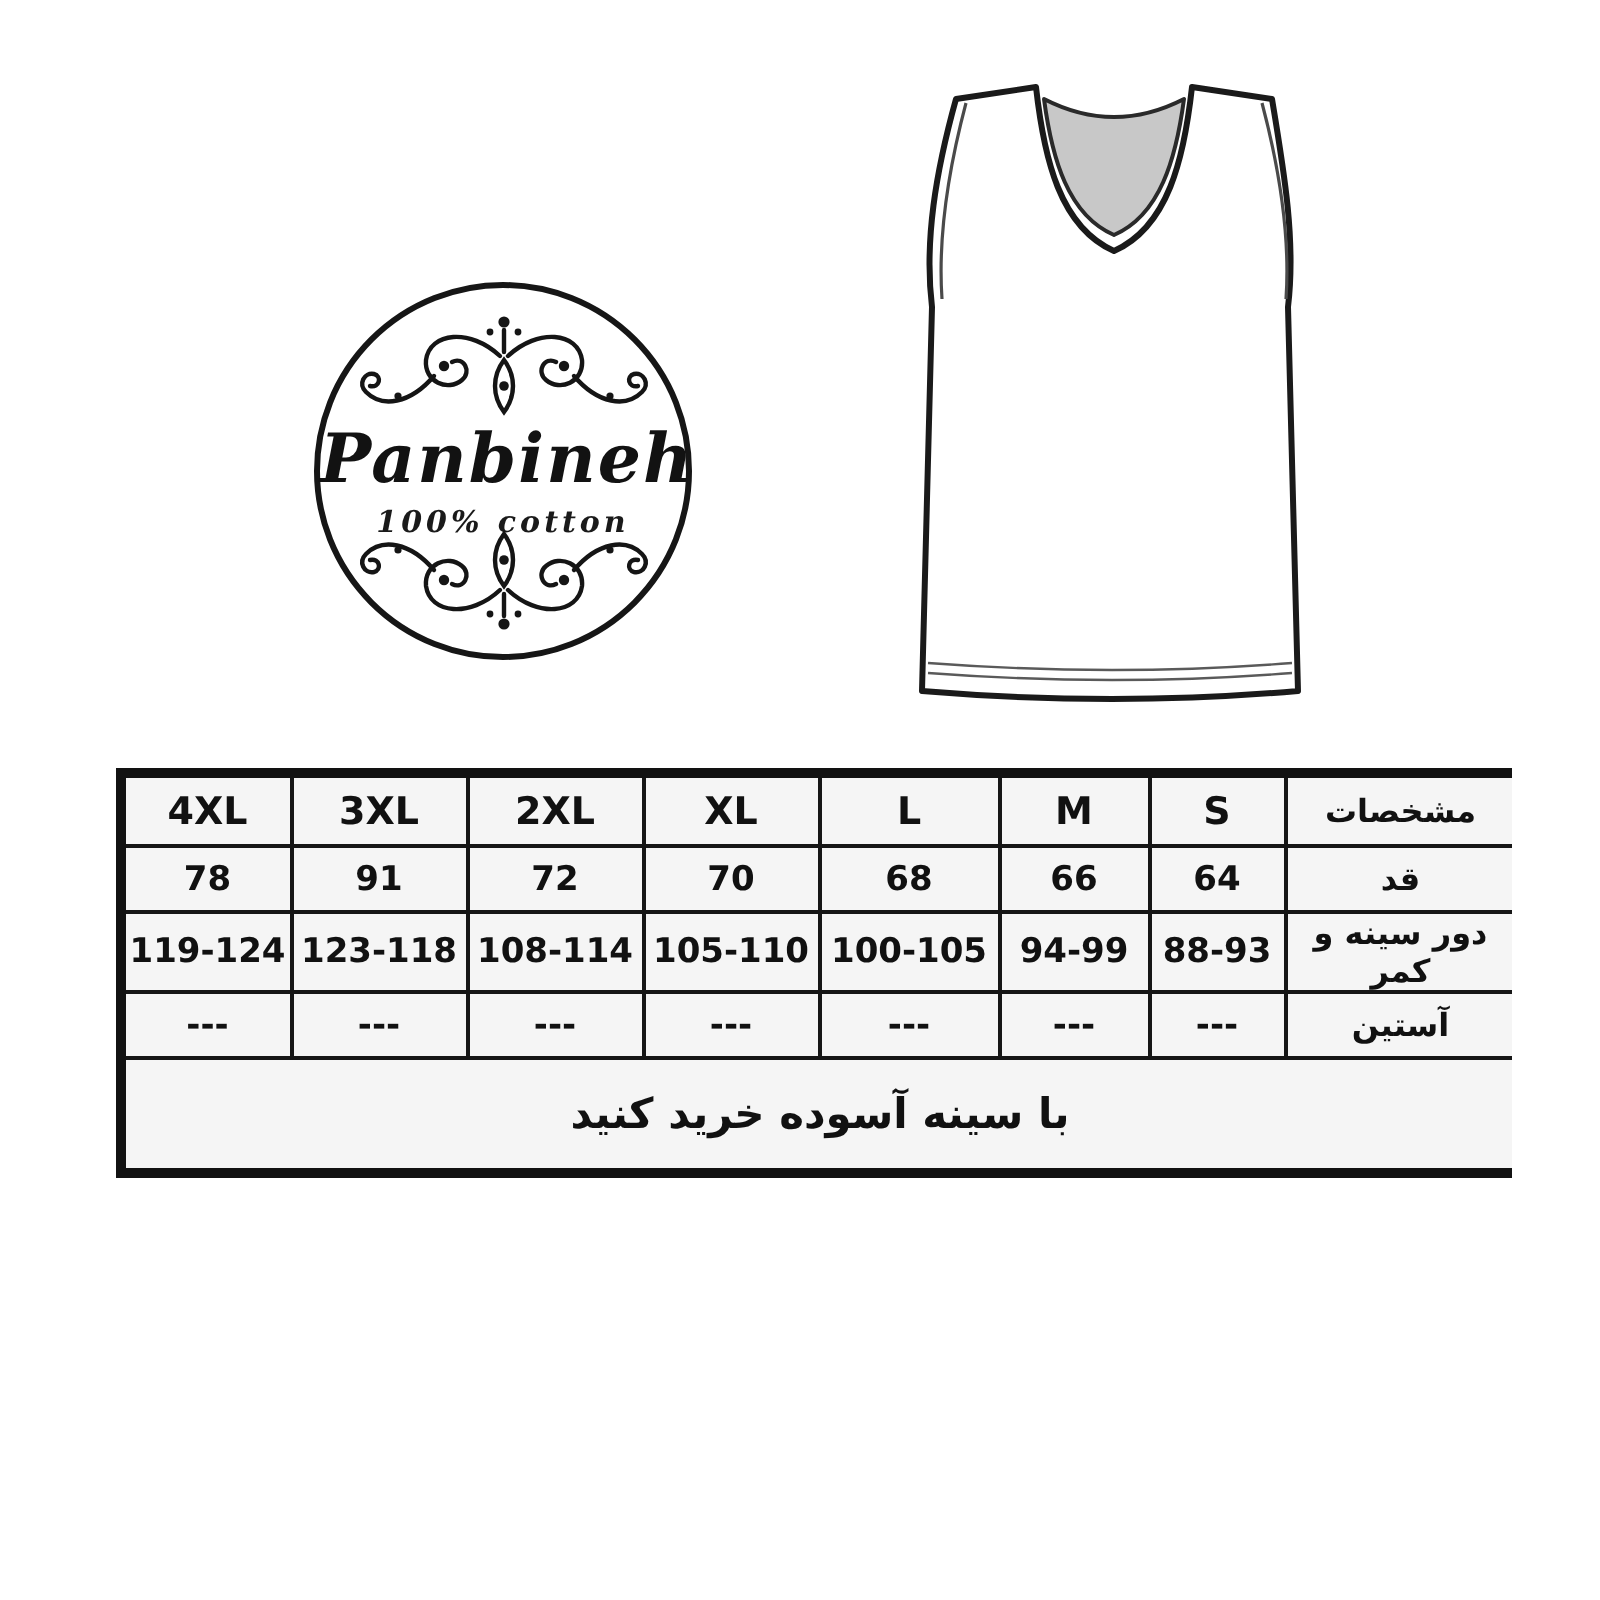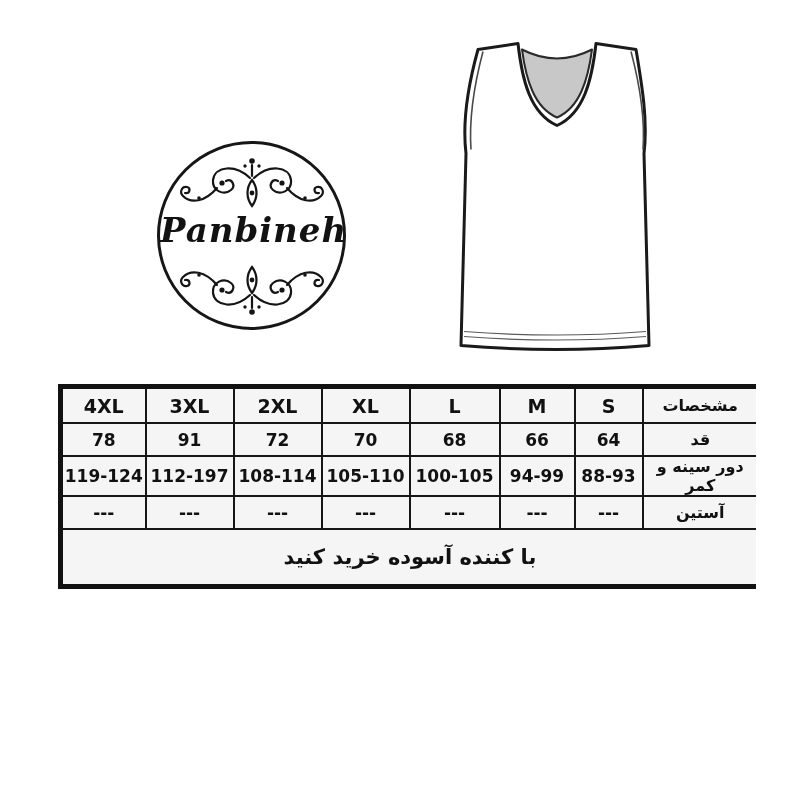--- a/index.html
+++ b/index.html
@@ -73,20 +73,21 @@
         <circle cx="68" cy="10" r="1.7"></circle>
         <circle cx="82" cy="10" r="1.7"></circle>
         <circle cx="45" cy="27" r="2.6"></circle>
         <circle cx="105" cy="27" r="2.6"></circle>
         <circle cx="22" cy="42" r="1.8"></circle>
         <circle cx="128" cy="42" r="1.8"></circle>
         <circle cx="75" cy="37" r="2.4"></circle>
       </g>
     </svg>
     <div class="brand-name">Panbineh</div>
+    <div class="brand-tagline">100% cotton</div>
     <svg class="flourish bottom" width="150" height="52" viewBox="0 0 150 52">
       <g stroke="#151515" stroke-width="2.2" fill="none" stroke-linecap="round">
         <path d="M 75 9 L 75 20"></path>
         <path d="M 73 22 C 58 8 38 10 36 24 C 35 35 47 40 54 34 C 59 30 55 22 49 25"></path>
         <path d="M 77 22 C 92 8 112 10 114 24 C 115 35 103 40 96 34 C 91 30 95 22 101 25"></path>
         <path d="M 40 32 C 28 46 14 48 6 40 C 2 36 5 30 10 31 C 14 32 13 38 8 37"></path>
         <path d="M 110 32 C 122 46 136 48 144 40 C 148 36 145 30 140 31 C 136 32 137 38 142 37"></path>
         <path d="M 75 24 C 69 32 69 42 75 50 C 81 42 81 32 75 24 Z"></path>
       </g>
       <g fill="#151515" stroke="none">
@@ -160,35 +161,35 @@
             <td>91</td>
             <td>78</td>
           </tr>
           <tr>
             <th class="fa">دور سینه و کمر</th>
             <td>88-93</td>
             <td>94-99</td>
             <td>100-105</td>
             <td>105-110</td>
             <td>108-114</td>
-            <td>112-197</td>
+            <td>123-118</td>
             <td>119-124</td>
           </tr>
           <tr>
             <th class="fa">آستین</th>
             <td>---</td>
             <td>---</td>
             <td>---</td>
             <td>---</td>
             <td>---</td>
             <td>---</td>
             <td>---</td>
           </tr>
         </tbody>
       <tfoot>
         <tr>
-          <td class="footer-cell" colspan="8">با کننده آسوده خرید کنید</td>
+          <td class="footer-cell" colspan="8">با سینه آسوده خرید کنید</td>
         </tr>
       </tfoot>
     </table>
   </div>
 
 </div>
 
 </body></html>

